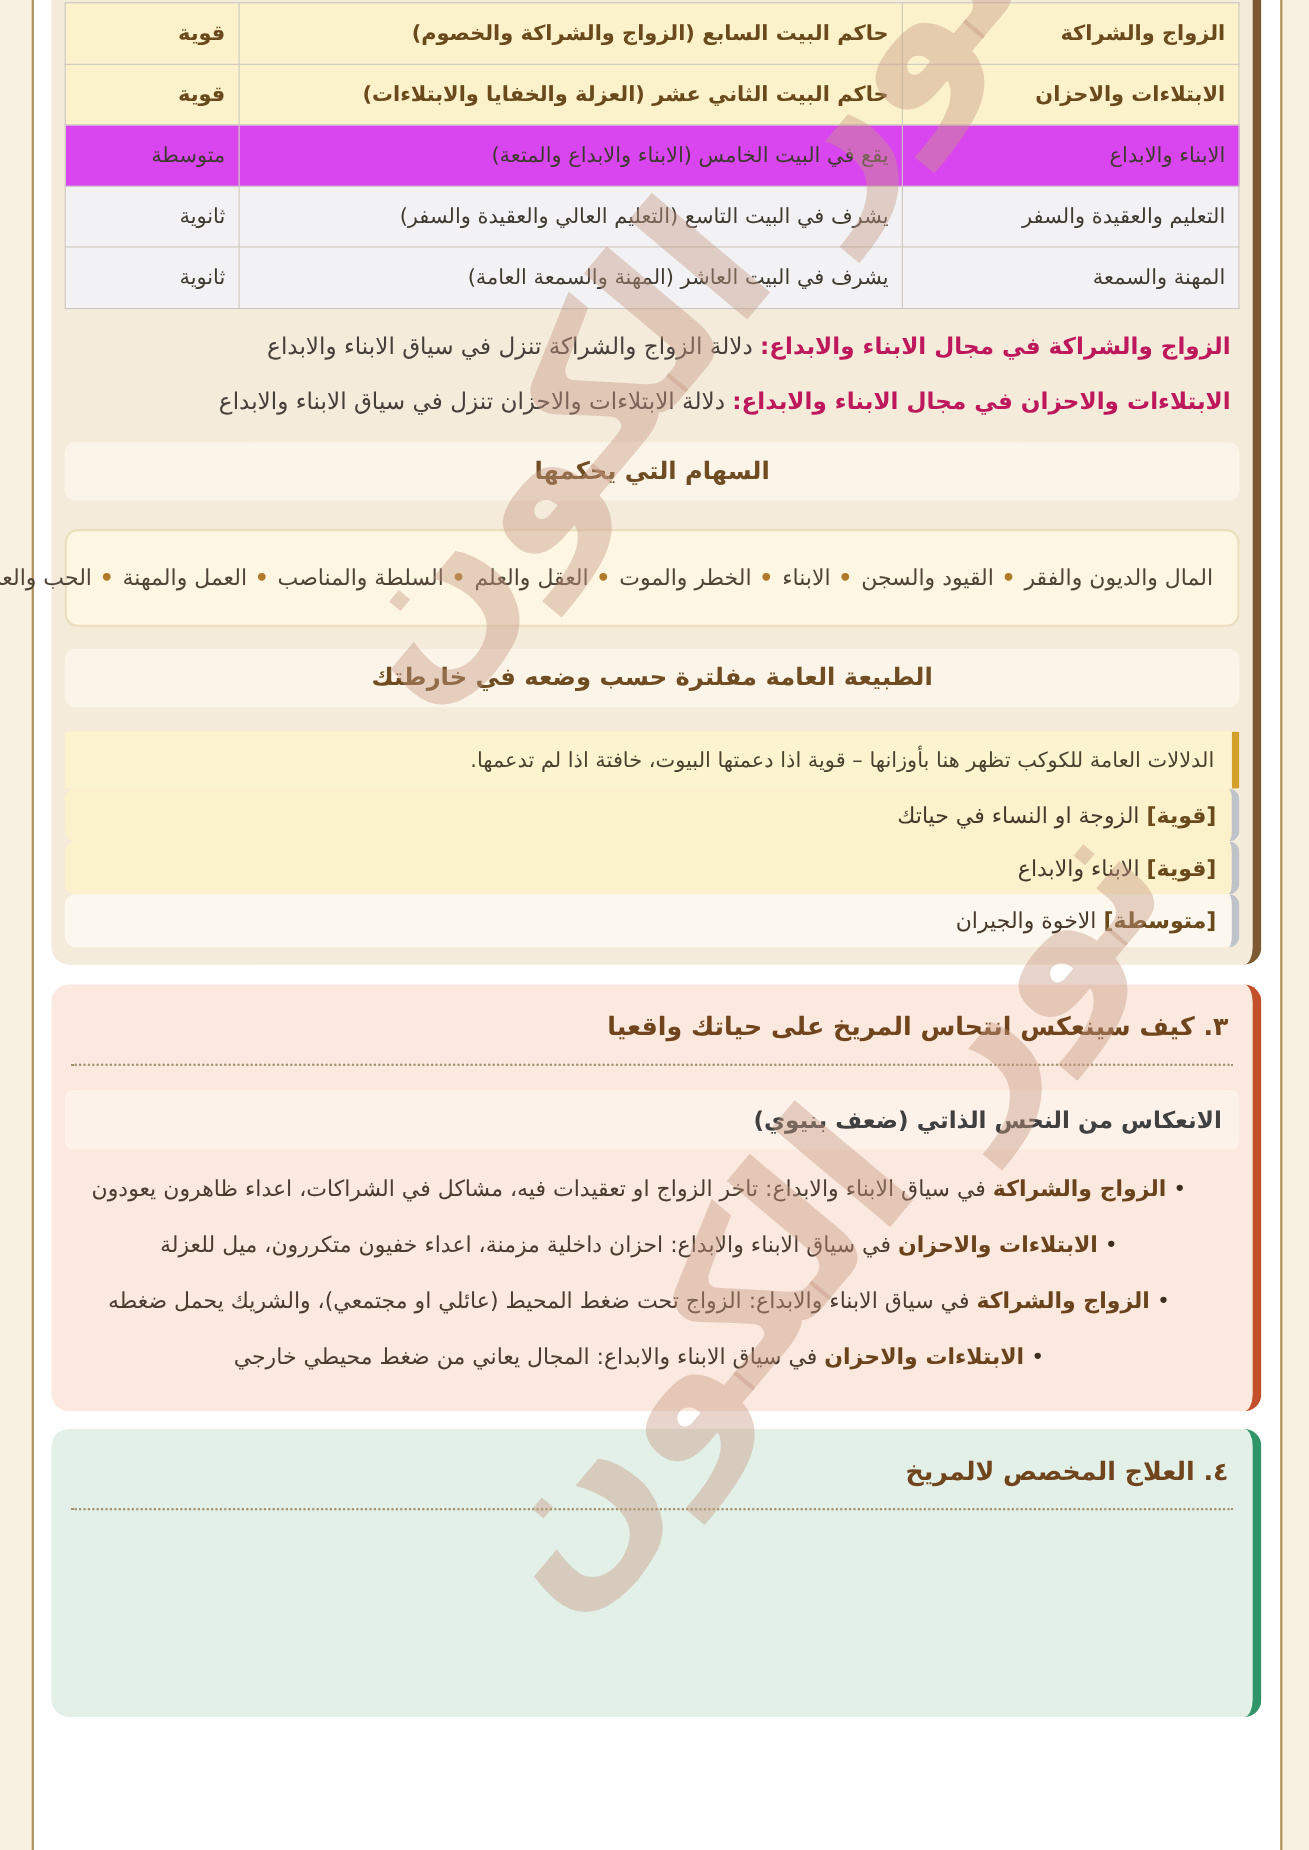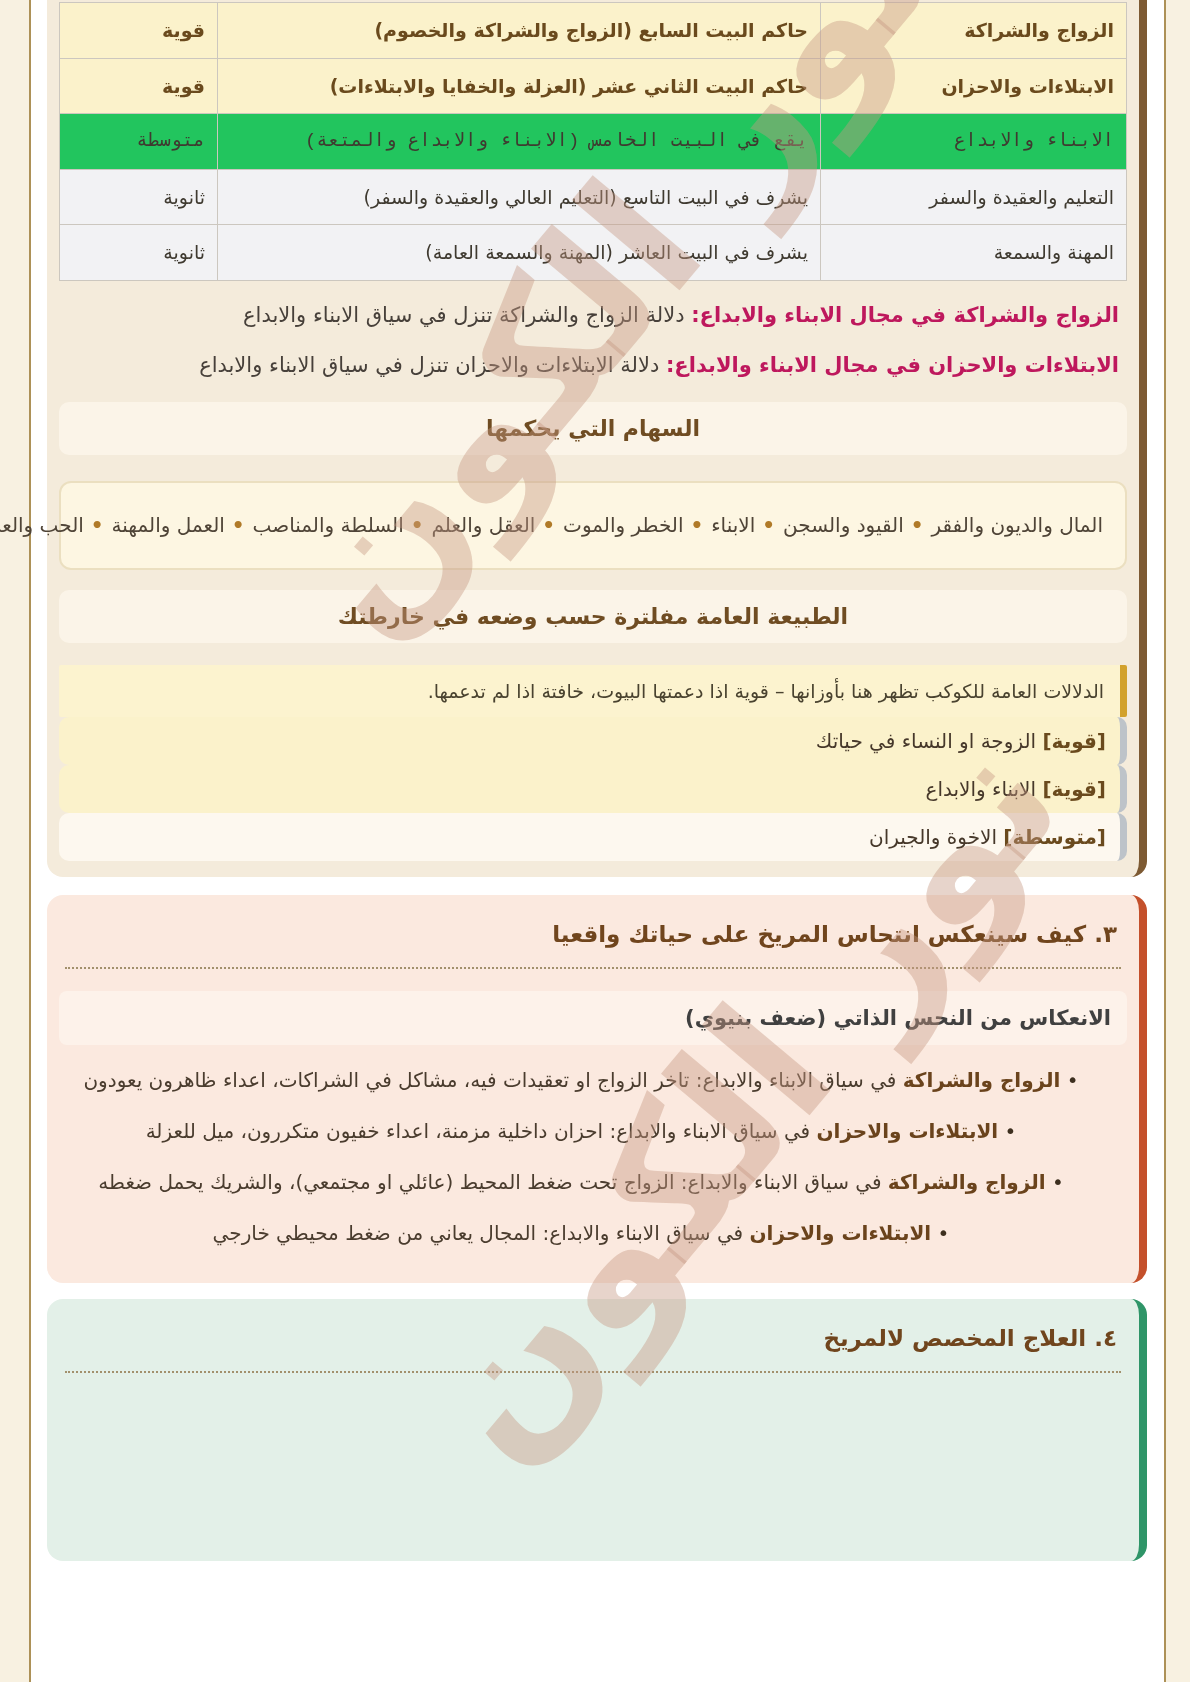--- a/index.html
+++ b/index.html
@@ -17,21 +17,21 @@
   
   .top-card{
     background:#f4ebdb;border-left:8px solid #7d5a33;
     margin-top:-34px;padding:36px 12px 16px 12px;
   }
   .houses-table{width:100%;border-collapse:collapse;font-size:19px;color:#3f3a30;}
   .houses-table td{border:1px solid #ccc7bf;padding:13px 12px;line-height:1.5;}
   .houses-table td.cat{width:258px;}
   .houses-table td.str{width:110px;}
   .houses-table tr.tone-strong td{background:#fbf2cb;color:#6a4a1d;font-weight:bold;}
-  .houses-table tr.tone-medium td{background:#22c55e;font-family:Liberation Mono, monospace;}
+  .houses-table tr.tone-medium td{background:#d946ef;}
   .houses-table tr.tone-secondary td{background:#f2f2f4;padding-left:35px;}
   .context-line{margin:18px 8px 8px;font-size:21px;line-height:1.55;color:#47403a;}
   .context-line .lead{color:#be185d;font-weight:bold;}
   .heading-box{
     background:#fbf4e8;border-radius:10px;margin-top:20px;
     padding:14px 16px;font-size:22px;font-weight:bold;color:#6f4c22;text-align:center;
   }
   .arrows-box{
     background:#fdf6e2;border:2px solid #ebdfc0;border-radius:12px;
     margin-top:26px;padding:22px 18px;text-align:center;

